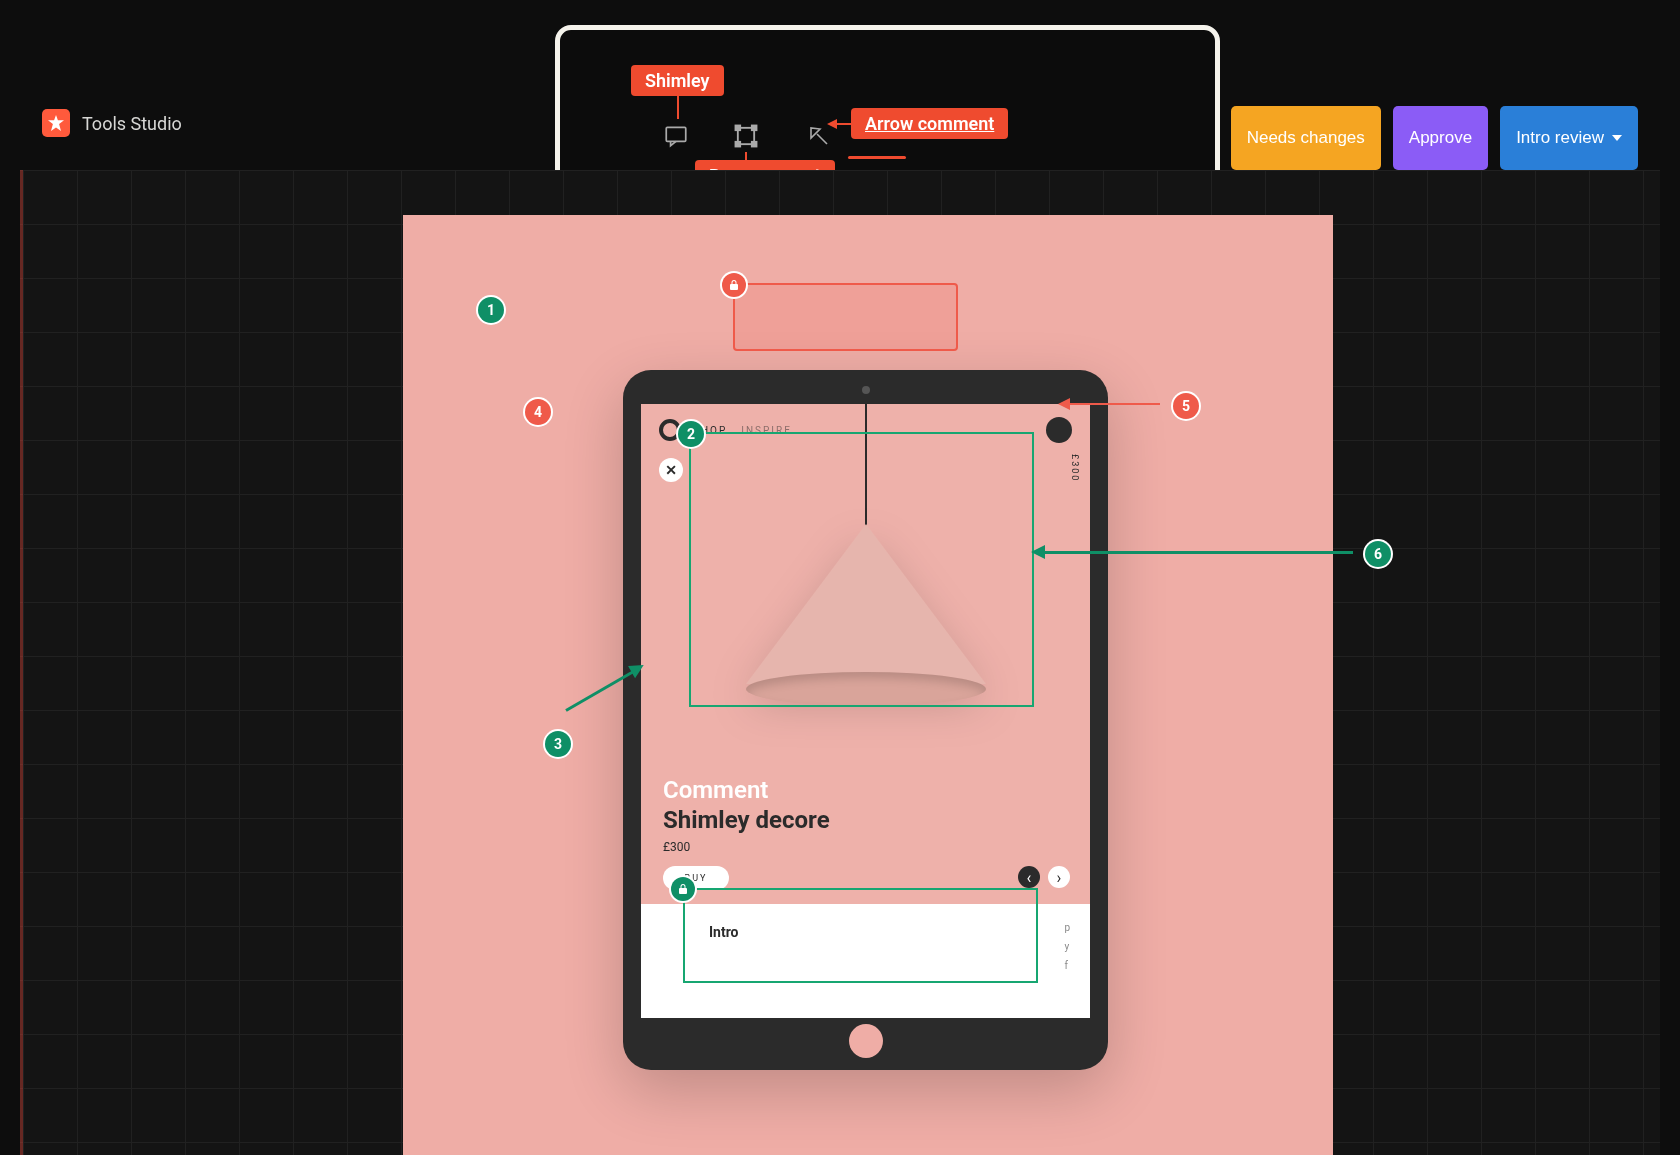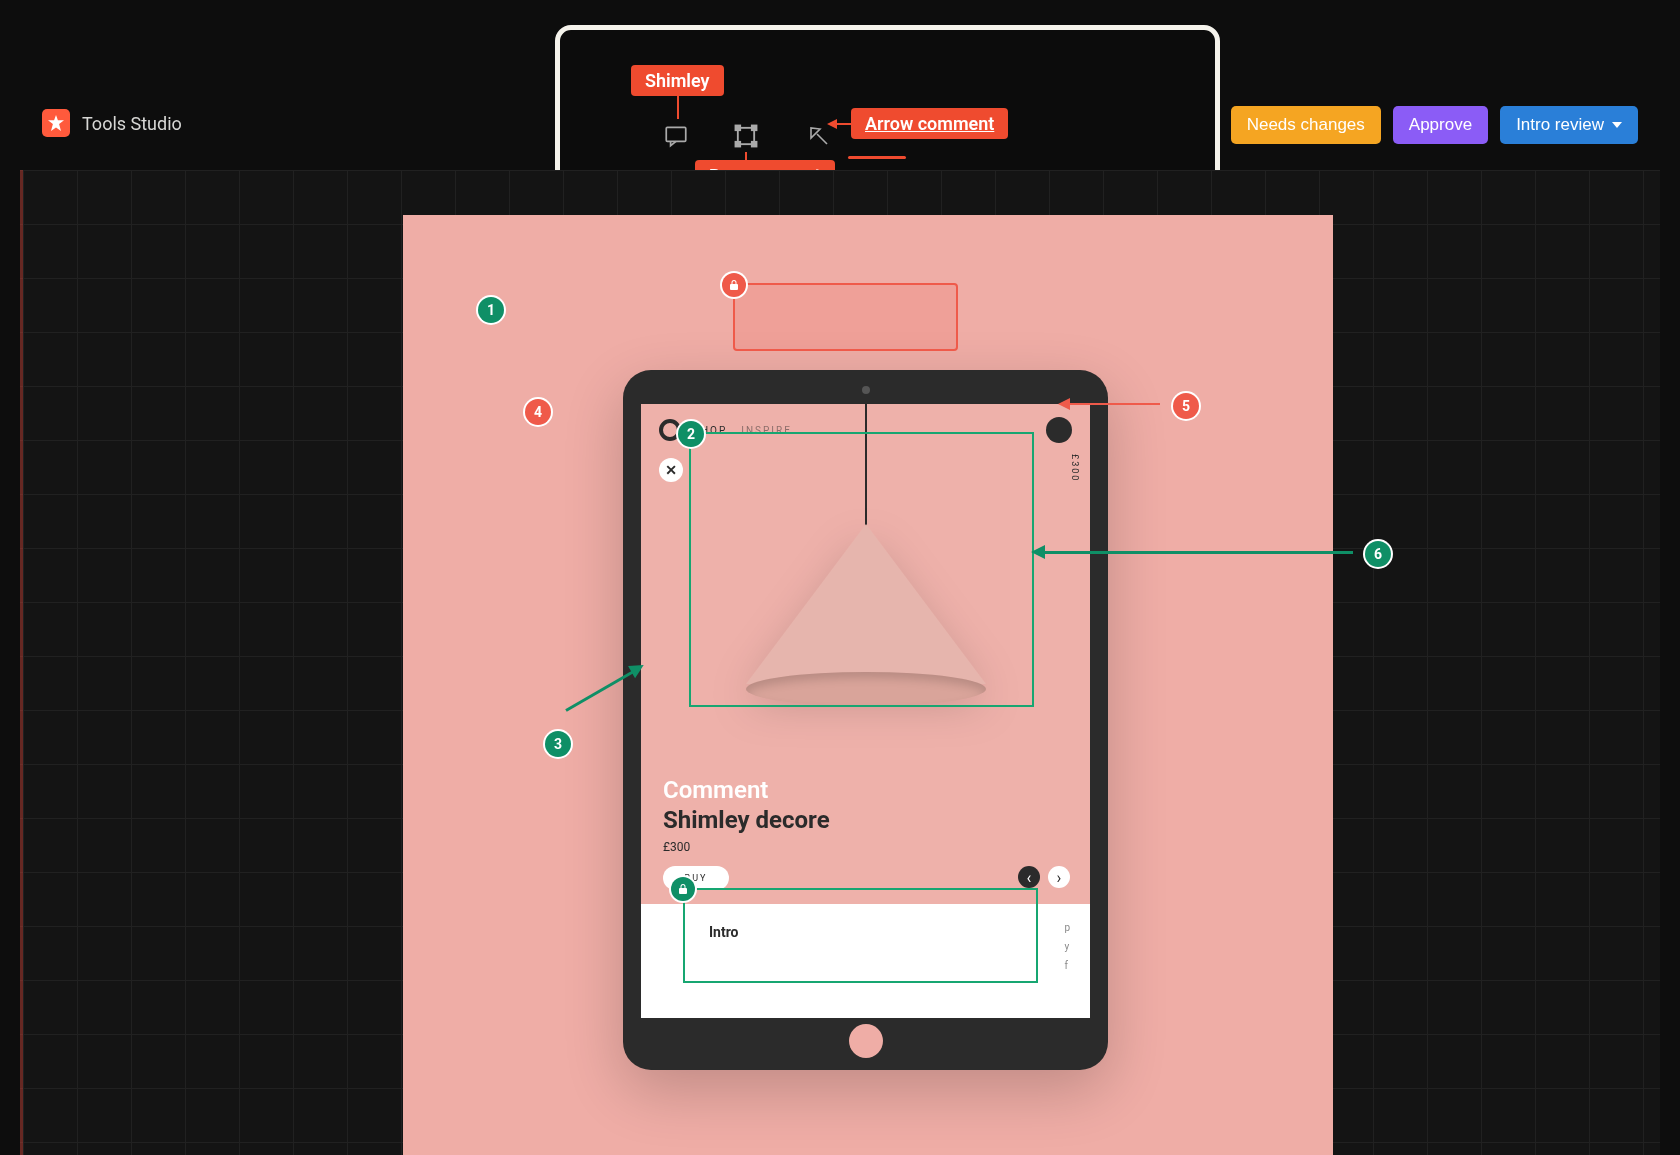--- a/index.html
+++ b/index.html
@@ -63,21 +63,21 @@
   .line-arrow   { left: 275px; top: 93px; width: 30px; height: 2px; }
   .line-arrow::before {
     content:""; position:absolute; left:-8px; top:-4px;
     border-right:10px solid #ef4b2f; border-top:5px solid transparent; border-bottom:5px solid transparent;
   }
 
   .underline-active { position:absolute; left: 288px; top: 126px; width: 58px; height: 3px; background: #ef4b2f; border-radius: 2px; }
 
   
   .action-buttons { position: absolute; right: 42px; top: 106px; display: flex; gap: 12px; }
-  .btn { color: #fff; font-size: 17px; padding: 9px 16px; border-radius: 5px; border: none; cursor: pointer; display: inline-flex; align-items: center; gap: 6px; }
+  .btn { color: #fff; font-size: 17px; padding: 22px 16px; border-radius: 5px; border: none; cursor: pointer; display: inline-flex; align-items: center; gap: 6px; }
   .btn.needs { background: #f5a522; }
   .btn.approve { background: #8b5cf6; }
   .btn.view { background: #2a7fd8; }
   .caret-down { width: 0; height: 0; border-left: 5px solid transparent; border-right: 5px solid transparent; border-top: 6px solid #fff; margin-left: 2px; }
 
   
   .canvas {
     position: absolute; left: 20px; right: 20px; top: 170px; bottom: 0;
     background:
       linear-gradient(#212121 1px, transparent 1px) 0 0 / 54px 54px,

